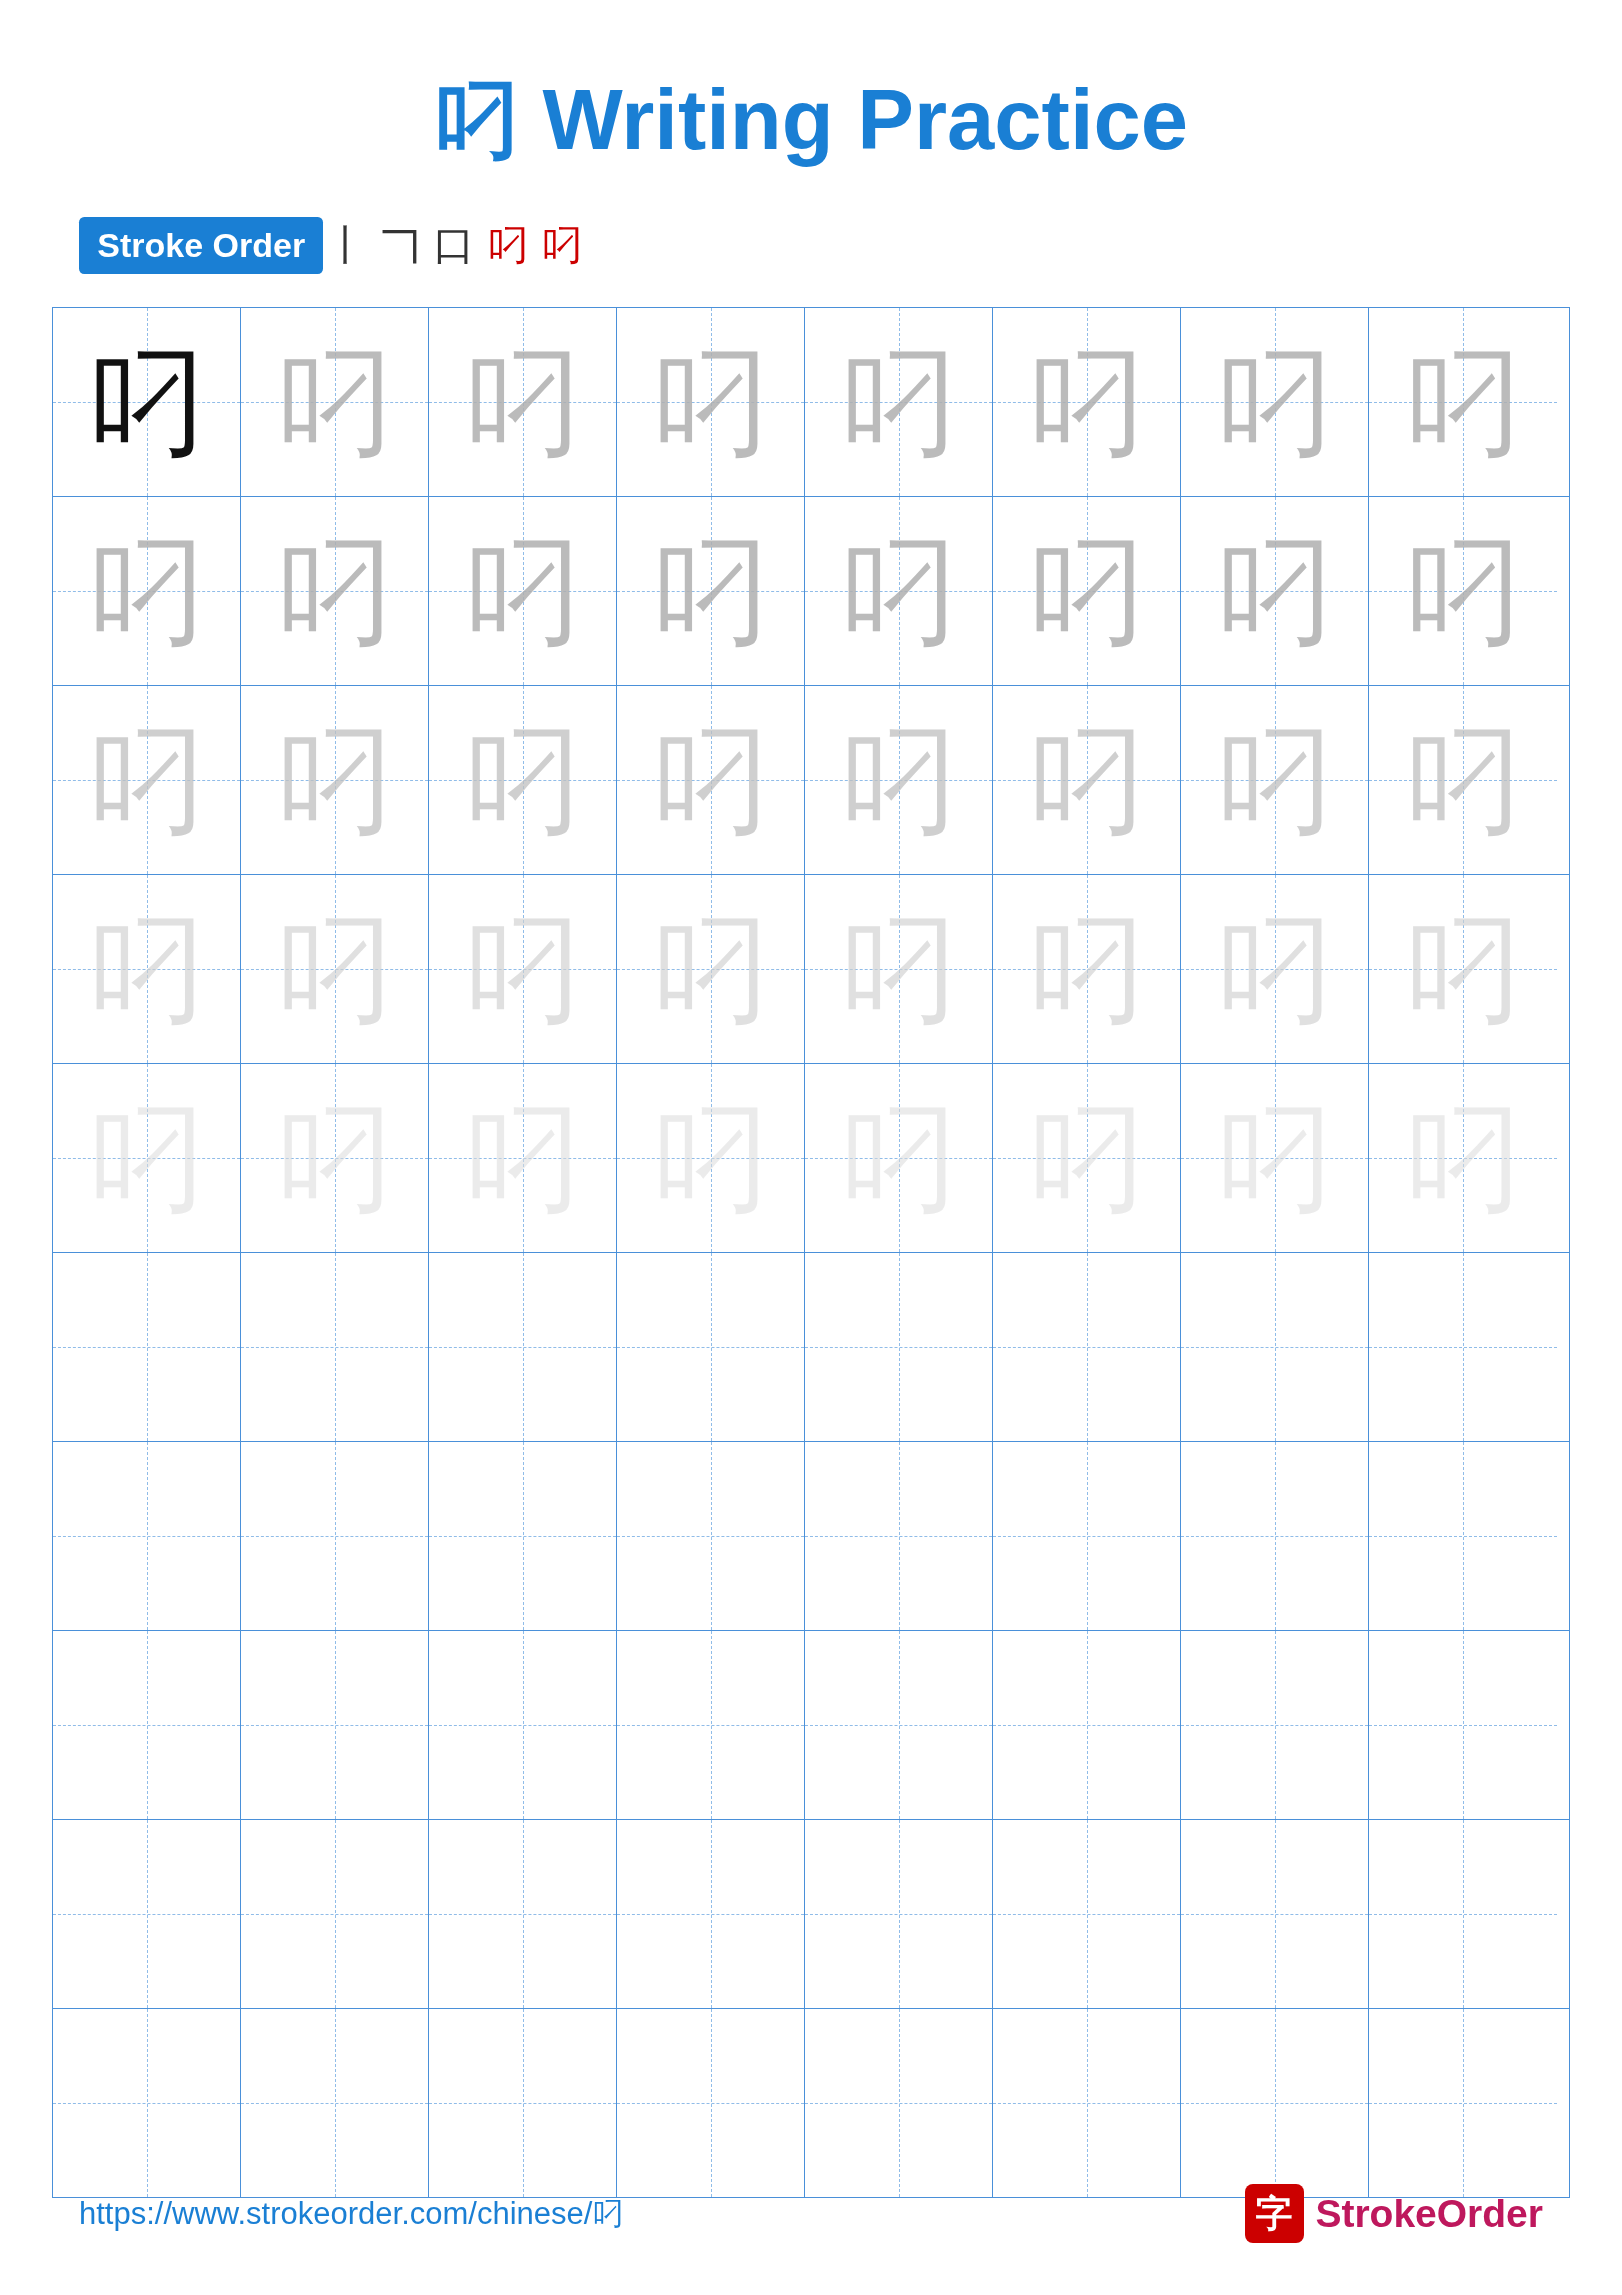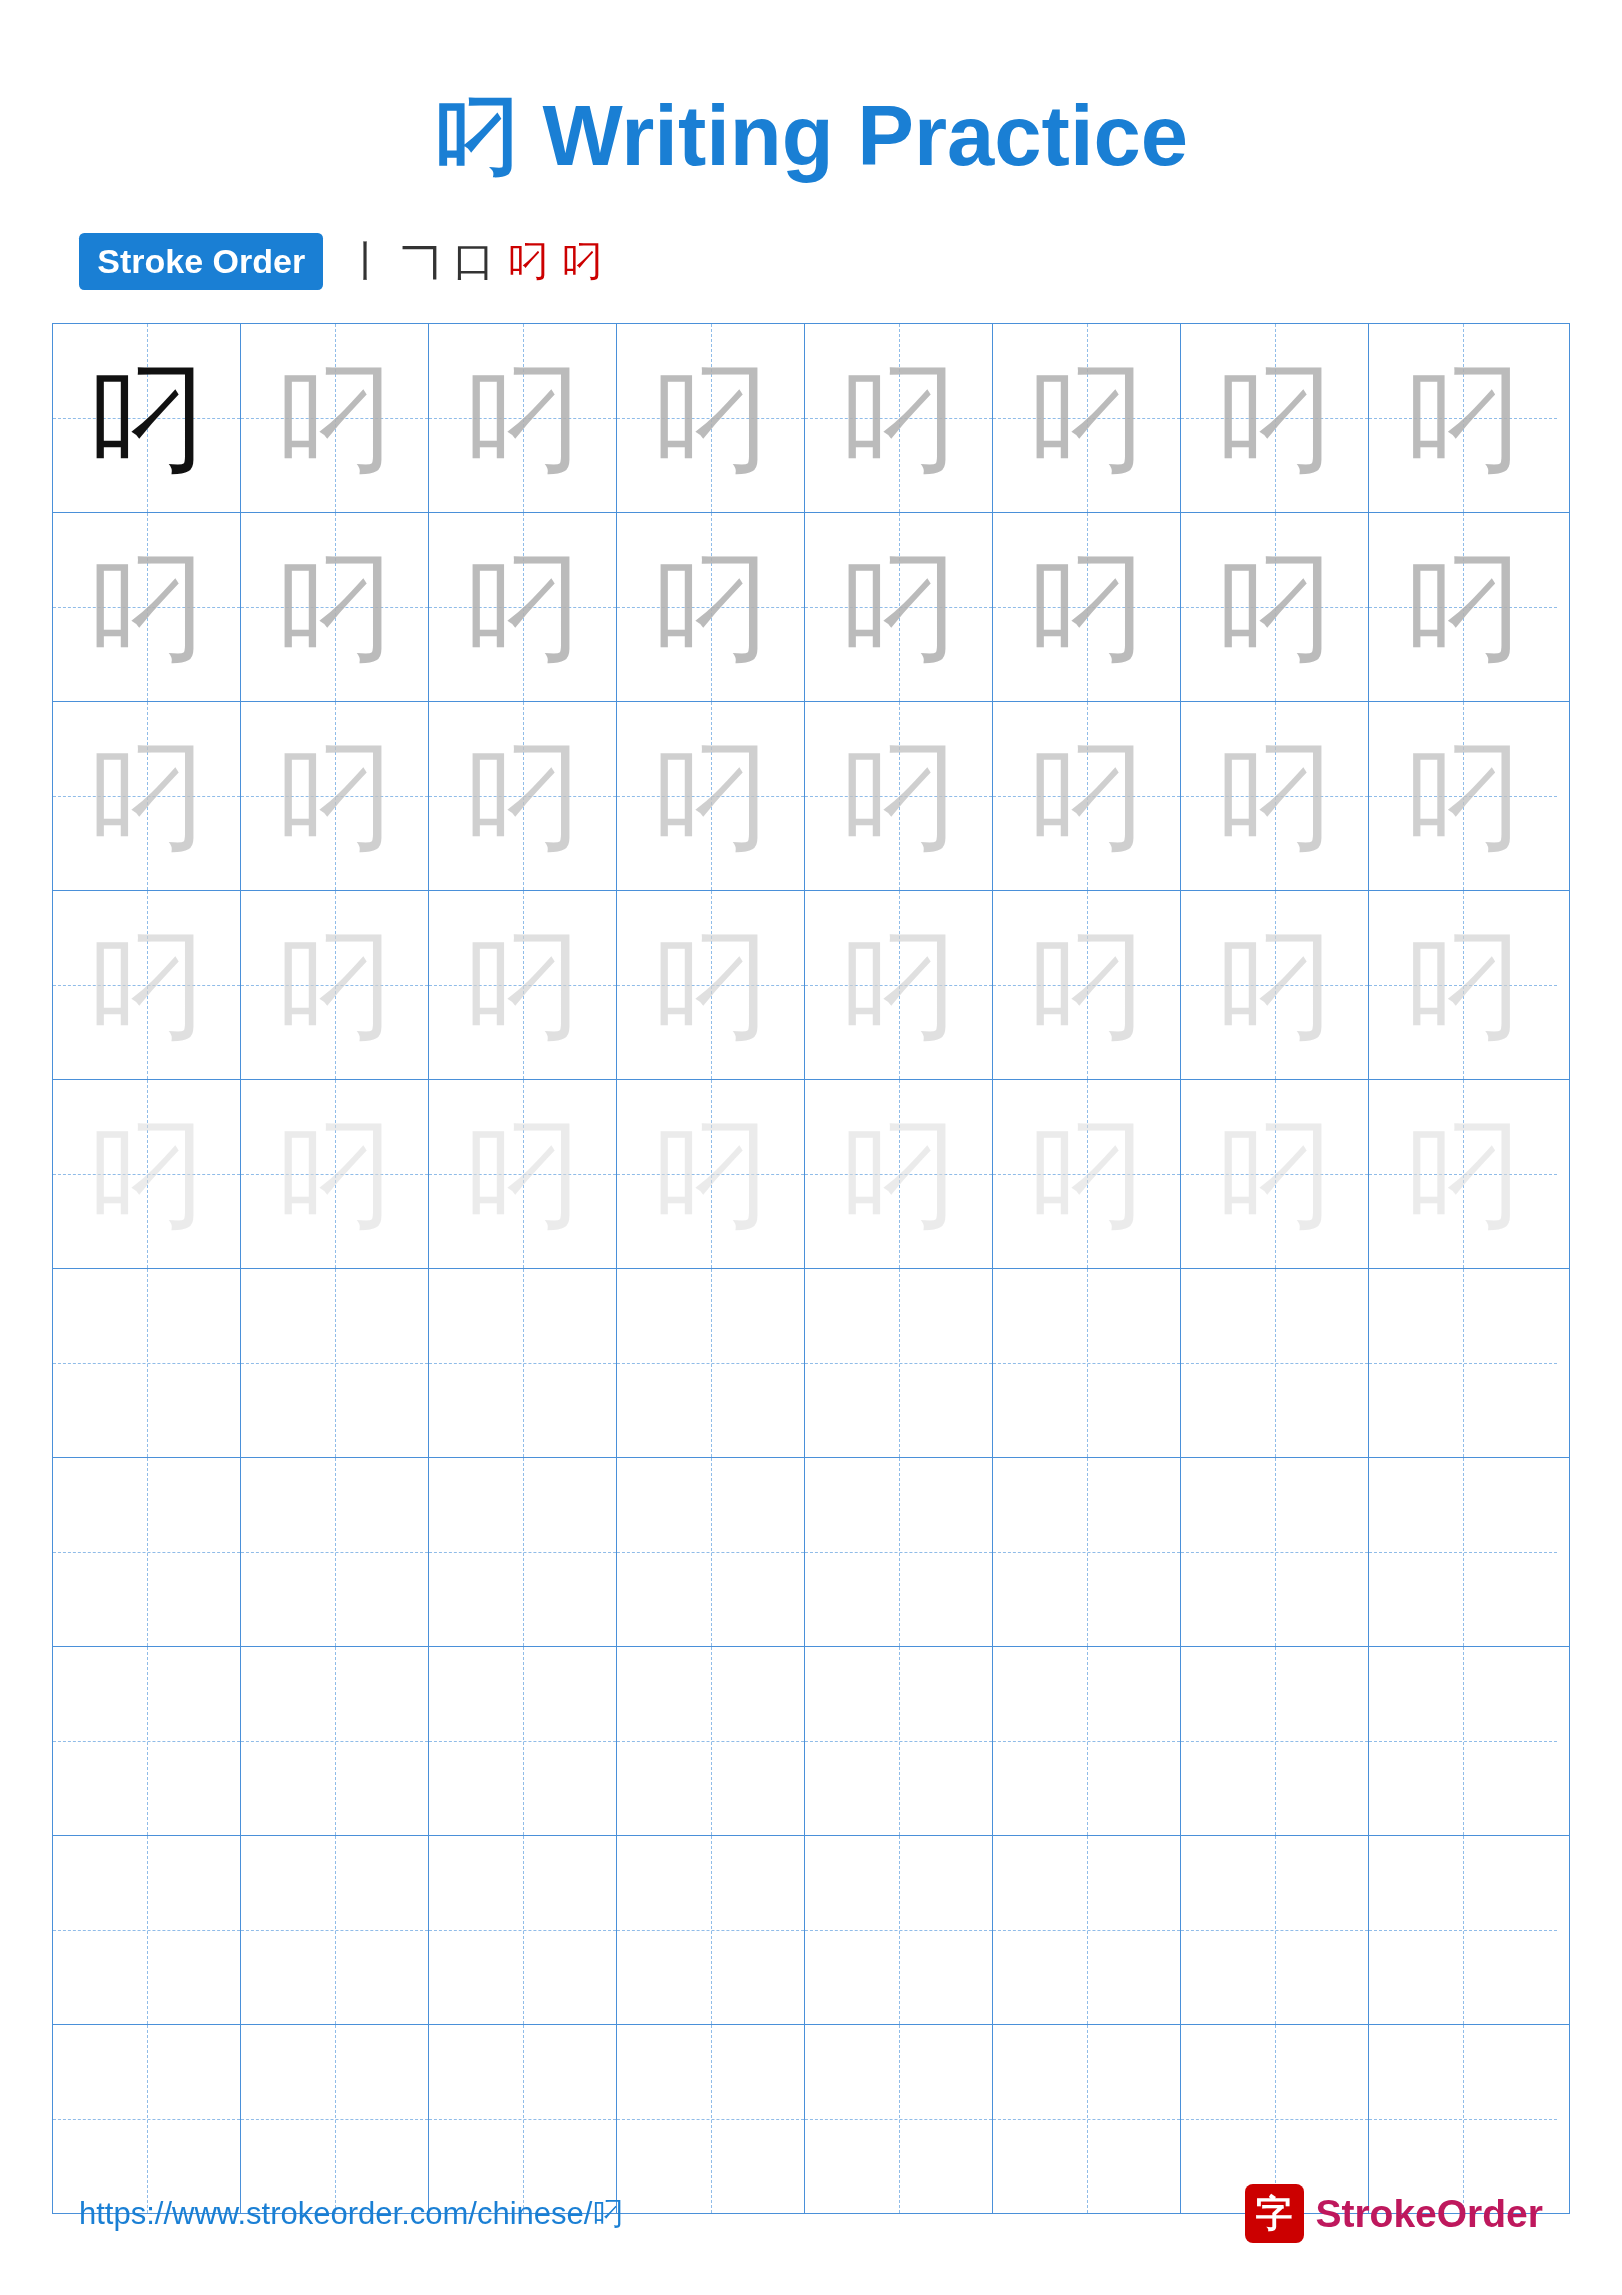--- a/index.html
+++ b/index.html
@@ -8,33 +8,33 @@
       width: 1622px;
       height: 2295px;
       background: #ffffff;
       font-family: Arial, sans-serif;
       position: relative;
       overflow: hidden;
     }
 
     .page-title {
       text-align: center;
-      padding-top: 79px;
+      padding-top: 63px;
       padding-bottom: 39px;
       font-size: 85px;
       font-weight: bold;
       color: #1a7fd4;
     }
 
     .stroke-order-section {
       display: flex;
       align-items: center;
       padding-left: 79px;
       margin-bottom: 33px;
-      gap: 22px;
+      gap: 2px;
     }
 
     .stroke-order-badge {
       background: #1a7fd4;
       color: white;
       padding: 9.2px 18.3px;
       border-radius: 5.2px;
       font-size: 34px;
       font-weight: bold;
     }

